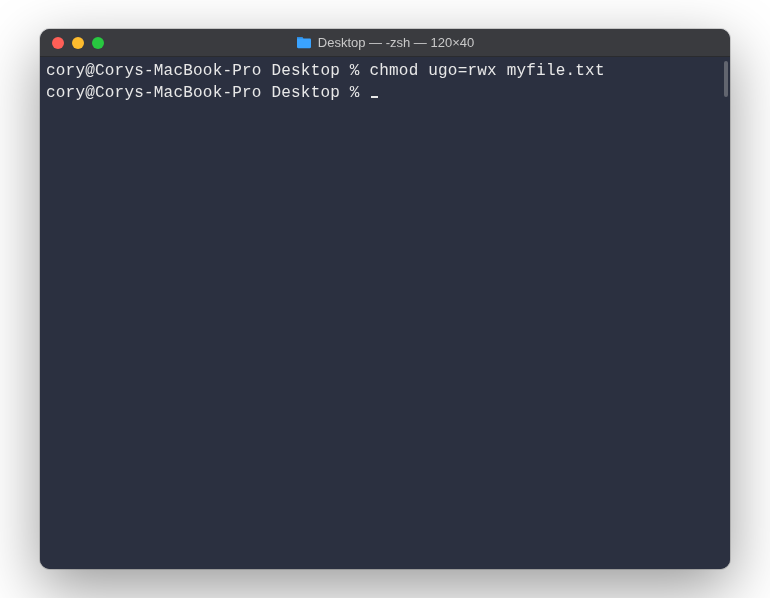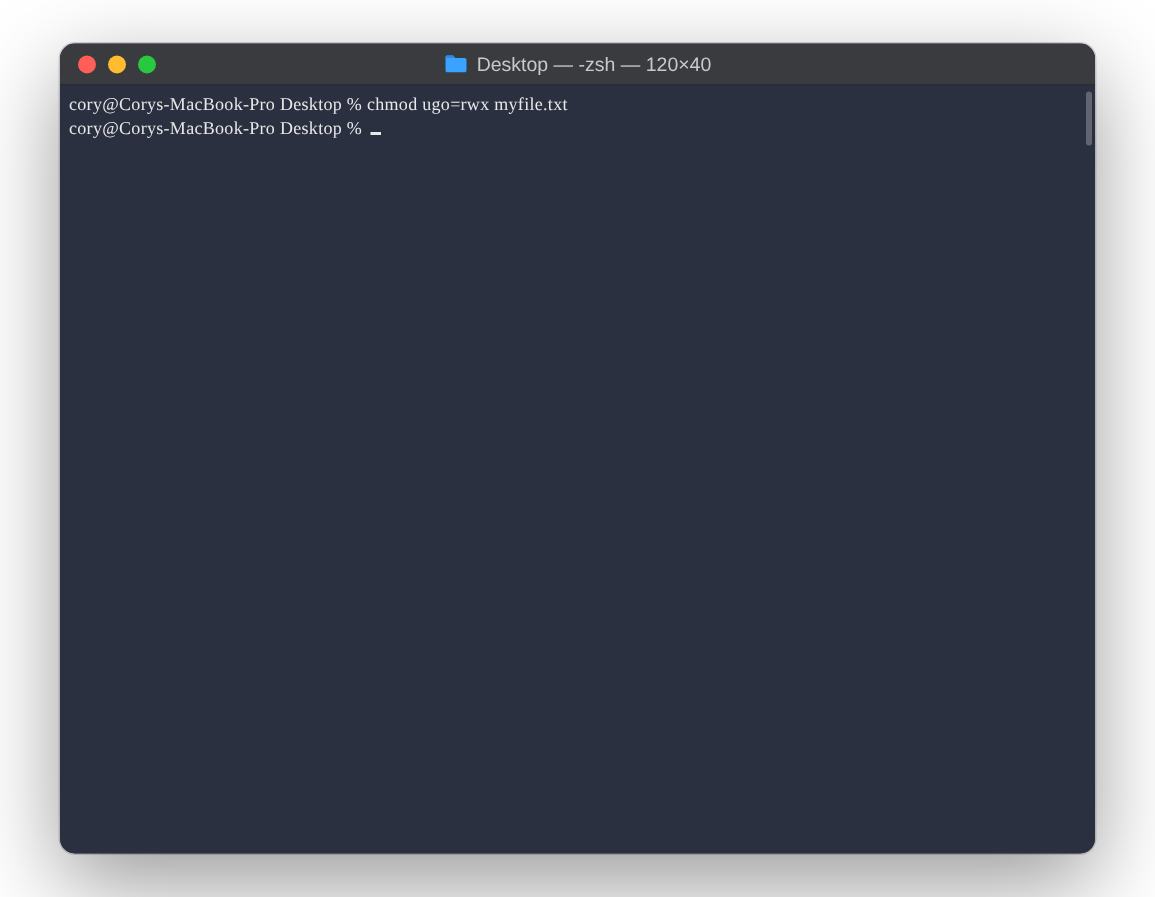--- a/index.html
+++ b/index.html
@@ -65,22 +65,22 @@
       position: relative;
       display: inline-block;
     }
     .folder-icon svg {
       display: block;
     }
     .terminal-body {
       flex: 1;
       background: #2b3040;
       padding: 4px 6px;
-      font-family: Liberation Serif, serif;
-      font-size: 12px;
+      font-family: Liberation Mono, monospace;
+      font-size: 16px;
       line-height: 1.35;
       color: #e8e8e8;
       letter-spacing: 0.2px;
       position: relative;
       overflow: hidden;
     }
     .terminal-line {
       white-space: pre;
     }
     .prompt-text {

